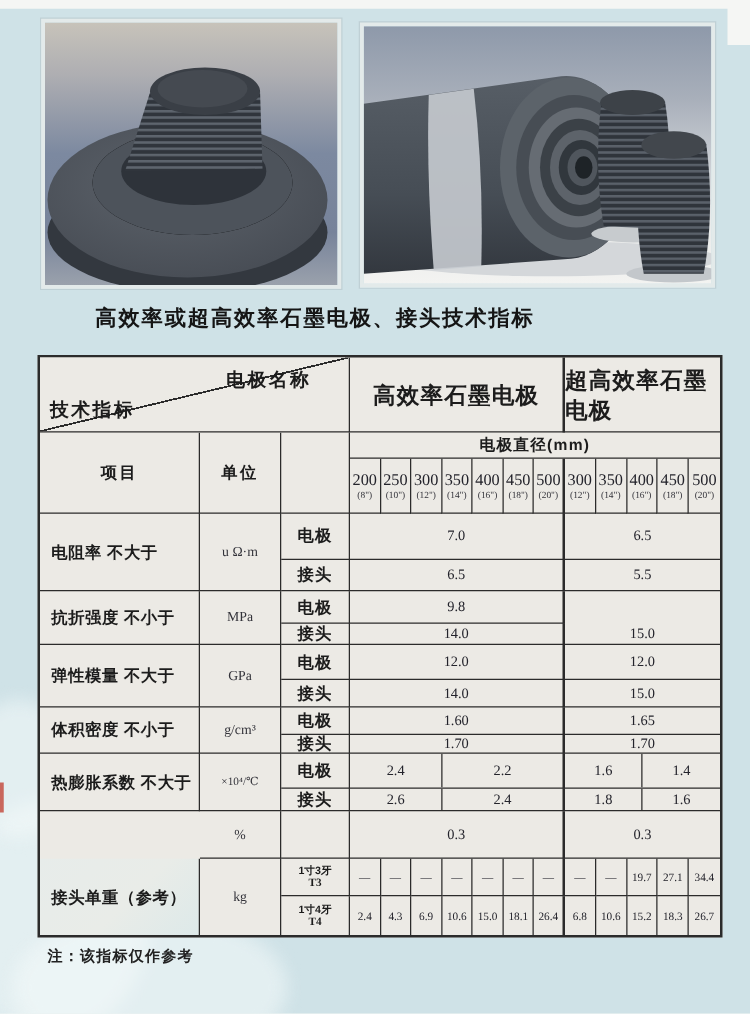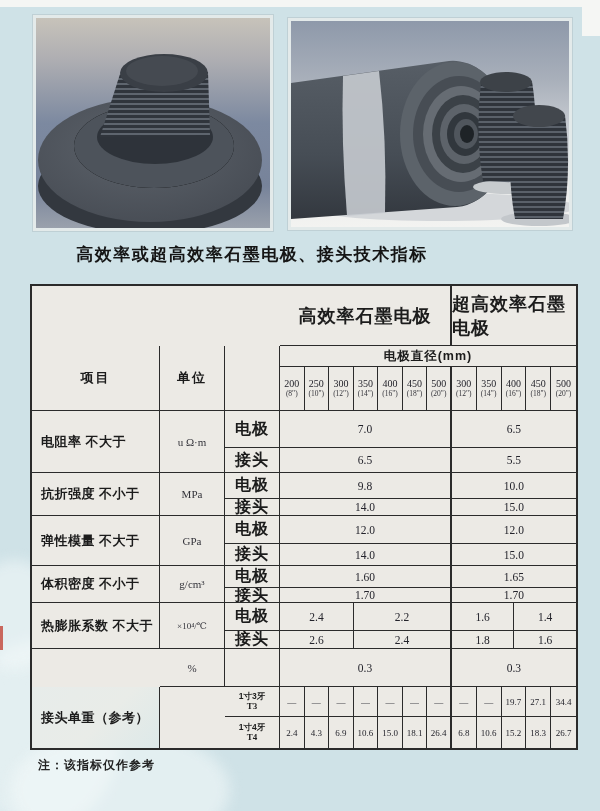--- a/index.html
+++ b/index.html
@@ -29,27 +29,27 @@
   .bgl{background:linear-gradient(135deg,#e7ecea 0%,#e9ece8 55%,#dde9e9 100%);}
 
   .corner{position:relative;justify-content:flex-start;align-items:flex-start;
     background:linear-gradient(to bottom right,rgba(0,0,0,0) calc(50% - .7px),#2b2b2b calc(50% - .7px),#2b2b2b calc(50% + .7px),rgba(0,0,0,0) calc(50% + .7px)),#eceae5;}
   .corner .lbl-top{position:absolute;top:9px;right:30px;font-size:15px;font-weight:bold;letter-spacing:2px;}
   .corner .lbl-bot{position:absolute;bottom:7px;left:8px;font-size:15px;font-weight:bold;letter-spacing:2px;}
   .ghead{font-size:18px;font-weight:bold;letter-spacing:1px;}
   .colhead{font-size:13px;font-weight:bold;letter-spacing:2px;}
   .diamband{font-size:12.5px;font-weight:bold;letter-spacing:1px;}
   .item{font-size:13px;font-weight:bold;justify-content:flex-start;padding-left:9px;letter-spacing:.5px;}
-  .sublbl{font-size:16px;font-weight:bold;letter-spacing:1px;}
+  .sublbl{font-size:13px;font-weight:bold;letter-spacing:1px;}
   .serif,.num{font-family:"Liberation Serif","DejaVu Serif",serif;}
   .num{font-size:11.5px;color:#23232b;}
   .unit{font-family:"Liberation Serif","DejaVu Serif",serif;font-size:11px;color:#33333a;}
   .unit-sm{font-size:9px;}
   .diamcell{flex-direction:column;line-height:1.15;justify-content:center;}
-  .diamcell .mm{font-family:"Liberation Serif",serif;font-size:10px;color:#23232b;}
+  .diamcell .mm{font-family:"Liberation Serif",serif;font-size:13px;color:#23232b;}
   .diamcell .in{font-family:"Liberation Serif",serif;font-size:7.5px;color:#33333a;}
   .tcell{font-family:"Liberation Serif",serif;font-size:9px;color:#23232b;}
   .t3lbl{flex-direction:column;line-height:1.25;font-size:8.5px;font-weight:bold;}
   .t3lbl .l2{font-family:"Liberation Serif",serif;font-weight:bold;font-size:9px;}
   .split{padding:0;align-items:stretch;}
   .split .h{display:flex;align-items:center;justify-content:center;}
   .split .ha{width:43%;border-right:1px solid #2b2b2b;}
   .split .hb{flex:1;}
   .split .h5{width:50%;}
   .split .h5:first-child{border-right:1px solid #2b2b2b;}
@@ -138,20 +138,24 @@
       <ellipse cx="248" cy="198" rx="38" ry="7" fill="#c3c7cb"></ellipse>
       <path d="M222,96 Q215,150 224,198 L272,198 Q281,148 274,94 Z" fill="url(#thrR)"></path>
       <ellipse cx="248" cy="95" rx="26" ry="11" fill="#42474d"></ellipse>
     </svg>
   </div>
 
   <div class="title">高效率或超高效率石墨电极、接头技术指标</div>
 
   <div class="tbl">
 
+    <div class="c corner" style="grid-area:1/1/2/4">
+      <span class="lbl-top">电极名称</span>
+      <span class="lbl-bot">技术指标</span>
+    </div>
     <div class="c ghead r2" style="grid-area:1/4/2/11">高效率石墨电极</div>
     <div class="c colhead" style="grid-area:2/1/4/2">项目</div>
 
     <div class="c ghead nr" style="grid-area:1/11/2/16">超高效率石墨电极</div>
     <div class="c colhead" style="grid-area:2/2/4/3">单位</div>
     <div class="c" style="grid-area:2/3/4/4"></div>
     <div class="c diamband nr" style="grid-area:2/4/3/16">电极直径(mm)</div>
 
     <div class="c diamcell" style="grid-area:3/4/4/5">
         <span class="mm">200</span>
@@ -208,21 +212,20 @@
     <div class="c num r2" style="grid-area:4/4/5/11">7.0</div>
     <div class="c num nr" style="grid-area:4/11/5/16">6.5</div>
     <div class="c sublbl" style="grid-area:5/3/6/4">接头</div>
     <div class="c num r2" style="grid-area:5/4/6/11">6.5</div>
     <div class="c num nr" style="grid-area:5/11/6/16">5.5</div>
 
     <div class="c item" style="grid-area:6/1/8/2">抗折强度 不小于</div>
     <div class="c unit" style="grid-area:6/2/8/3">MPa</div>
     <div class="c sublbl" style="grid-area:6/3/7/4">电极</div>
     <div class="c num r2" style="grid-area:6/4/7/11">9.8</div>
-    <div class="c num nr" style="grid-area:6/11/7/16">10.0</div>
     <div class="c sublbl" style="grid-area:7/3/8/4">接头</div>
     <div class="c num r2" style="grid-area:7/4/8/11">14.0</div>
     <div class="c num nr" style="grid-area:7/11/8/16">15.0</div>
 
     <div class="c item" style="grid-area:8/1/10/2">弹性模量 不大于</div>
     <div class="c unit" style="grid-area:8/2/10/3">GPa</div>
     <div class="c sublbl" style="grid-area:8/3/9/4">电极</div>
     <div class="c num r2" style="grid-area:8/4/9/11">12.0</div>
     <div class="c num nr" style="grid-area:8/11/9/16">12.0</div>
     <div class="c sublbl" style="grid-area:9/3/10/4">接头</div>
@@ -258,20 +261,21 @@
       <span class="h h5 num">1.8</span>
       <span class="h h5 num">1.6</span>
     </div>
 
     <div class="c unit" style="grid-area:14/2/15/3">%</div>
     <div class="c" style="grid-area:14/3/15/4"></div>
     <div class="c num r2" style="grid-area:14/4/15/11">0.3</div>
     <div class="c num nr" style="grid-area:14/11/15/16">0.3</div>
 
     <div class="c item bgl nb" style="grid-area:15/1/17/2">接头单重（参考）</div>
+    <div class="c unit nb" style="grid-area:15/2/17/3">kg</div>
     <div class="c t3lbl" style="grid-area:15/3/16/4">
       <span>1寸3牙</span>
       <span class="l2">T3</span>
     </div>
     <div class="c tcell" style="grid-area:15/4/16/5">—</div>
     <div class="c tcell" style="grid-area:15/5/16/6">—</div>
     <div class="c tcell" style="grid-area:15/6/16/7">—</div>
     <div class="c tcell" style="grid-area:15/7/16/8">—</div>
     <div class="c tcell" style="grid-area:15/8/16/9">—</div>
     <div class="c tcell" style="grid-area:15/9/16/10">—</div>

